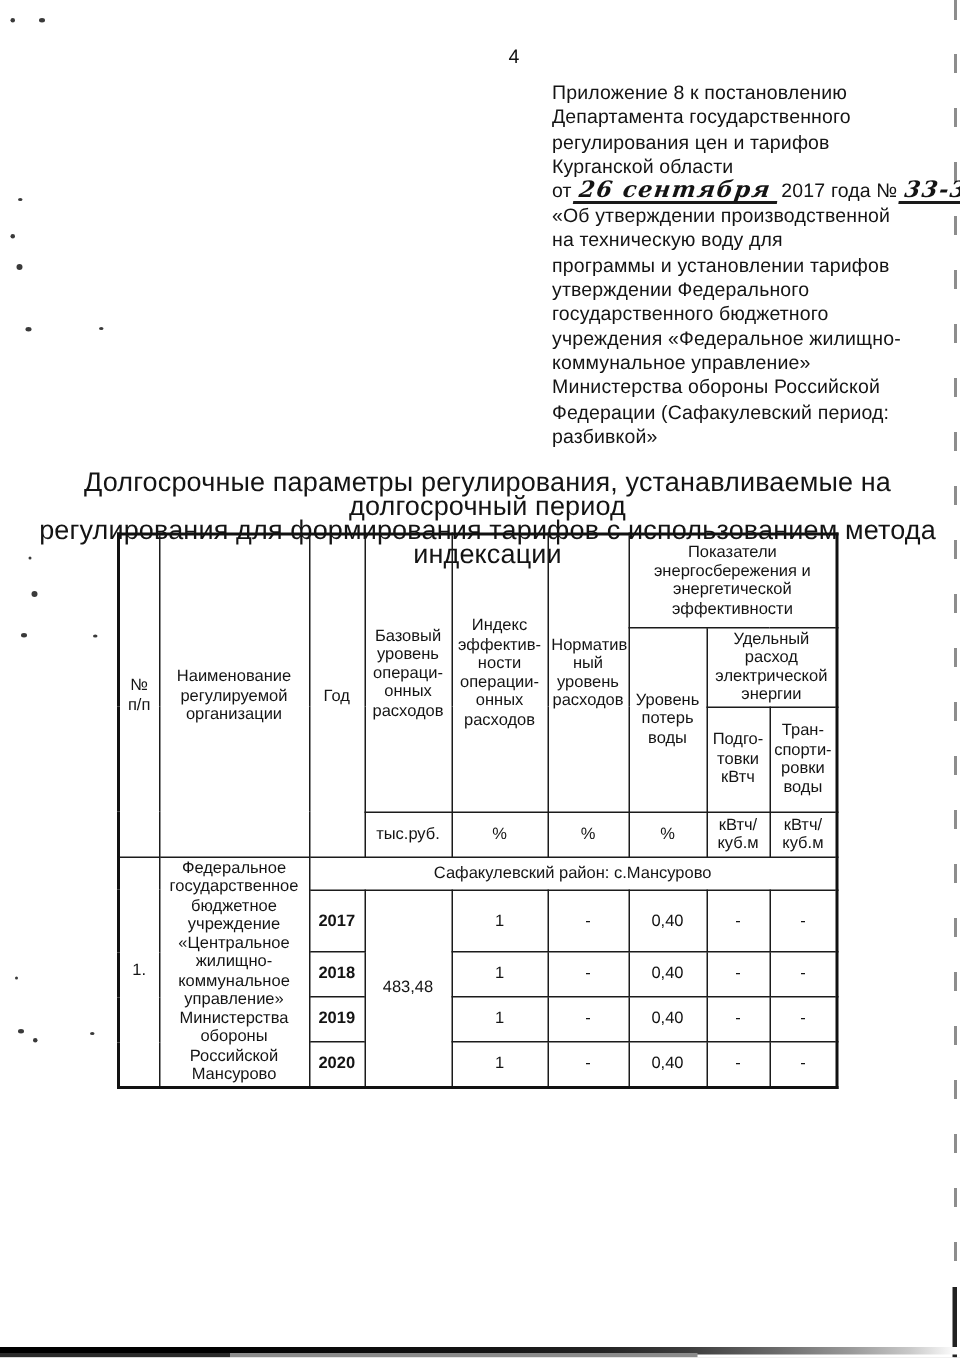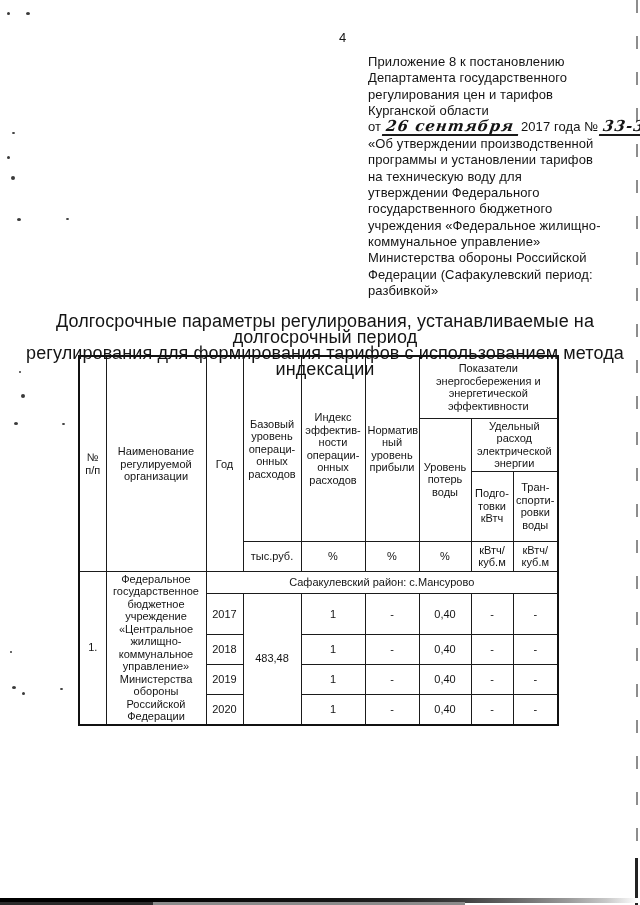--- a/index.html
+++ b/index.html
@@ -50,21 +50,21 @@
   }
   table.params td{
     border:1px solid #1b1b1b;
     text-align:center;vertical-align:middle;
     padding:1px 2px;
     font-size:11px;line-height:12.5px;
     overflow:hidden;
   }
   td.units{font-size:11px;}
   td.datacell{font-size:12px;}
-  td.yearcell{font-size:12px;}
+  td.yearcell{font-size:12px;font-weight:bold;}
   td.regioncell{font-size:12px;}
   td.orgname{font-size:10.5px;line-height:11.8px;padding:1px 3px;}
   td.basevalue{vertical-align:top;padding-top:8px;font-size:12px;}
   
   .dot{position:absolute;background:#3a3a3a;border-radius:50%;}
   .edge-dashes{
     position:absolute;left:636px;top:0;width:2px;height:905px;
     background:repeating-linear-gradient(to bottom,#8d8d8d 0 13px,transparent 13px 36px);
   }
   .edge-dark{
@@ -110,22 +110,22 @@
 
   <div class="appendix">
     <div class="line">Приложение 8 к постановлению</div>
     <div class="line">Департамента государственного</div>
     <div class="line">регулирования цен и тарифов</div>
     <div class="line">Курганской области</div>
     <div class="line date-line">
       <span>от</span><span class="handwritten">26 сентября</span><span>2017 года №</span><span class="handwritten">33-3</span>
     </div>
     <div class="line">«Об утверждении производственной</div>
+    <div class="line">на техническую воду для</div>
     <div class="line">программы и установлении тарифов</div>
-    <div class="line">на техническую воду для</div>
     <div class="line">утверждении Федерального</div>
     <div class="line">государственного бюджетного</div>
     <div class="line">учреждения «Федеральное жилищно-</div>
     <div class="line">коммунальное управление»</div>
     <div class="line">Министерства обороны Российской</div>
     <div class="line">Федерации (Сафакулевский период:</div>
     <div class="line">разбивкой»</div>
   </div>
 
   <div class="doc-title">
@@ -145,42 +145,42 @@
         <col style="width:42px">
         <col style="width:45px">
     </colgroup>
     <tbody>
       <tr style="height:62px">
         <td rowspan="4">№ п/п</td>
         <td rowspan="4">Наименование регулируемой организации</td>
         <td rowspan="4">Год</td>
         <td rowspan="3">Базовый уровень операци- онных расходов</td>
         <td rowspan="3">Индекс эффектив- ности операции- онных расходов</td>
-        <td rowspan="3">Норматив ный уровень прибыли</td>
+        <td rowspan="3">Норматив ный уровень расходов</td>
         <td colspan="3">Показатели энергосбережения и энергетической эффективности</td>
       </tr>
       <tr style="height:40px">
         <td rowspan="2">Уровень потерь воды</td>
         <td colspan="2">Удельный расход электрической энергии</td>
       </tr>
       <tr style="height:70px">
         <td>Подго- товки кВтч</td>
         <td>Тран- спорти- ровки воды</td>
       </tr>
       <tr style="height:30px">
         <td class="units">тыс.руб.</td>
         <td class="units">%</td>
         <td class="units">%</td>
         <td class="units">%</td>
         <td class="units">кВтч/ куб.м</td>
         <td class="units">кВтч/ куб.м</td>
       </tr>
       <tr style="height:22px">
         <td rowspan="5">1.</td>
-        <td rowspan="5" class="orgname">Федеральное государственное бюджетное учреждение «Центральное жилищно- коммунальное управление» Министерства обороны Российской Федерации</td>
+        <td rowspan="5" class="orgname">Федеральное государственное бюджетное учреждение «Центральное жилищно- коммунальное управление» Министерства обороны Российской Мансурово</td>
         <td colspan="7" class="regioncell">Сафакулевский район: с.Мансурово</td>
       </tr>
       <tr style="height:30px">
         <td class="yearcell">2017</td>
         <td rowspan="4" class="basevalue">483,48</td>
         <td class="datacell">1</td>
         <td class="datacell">-</td>
         <td class="datacell">0,40</td>
         <td class="datacell">-</td>
         <td class="datacell">-</td>

